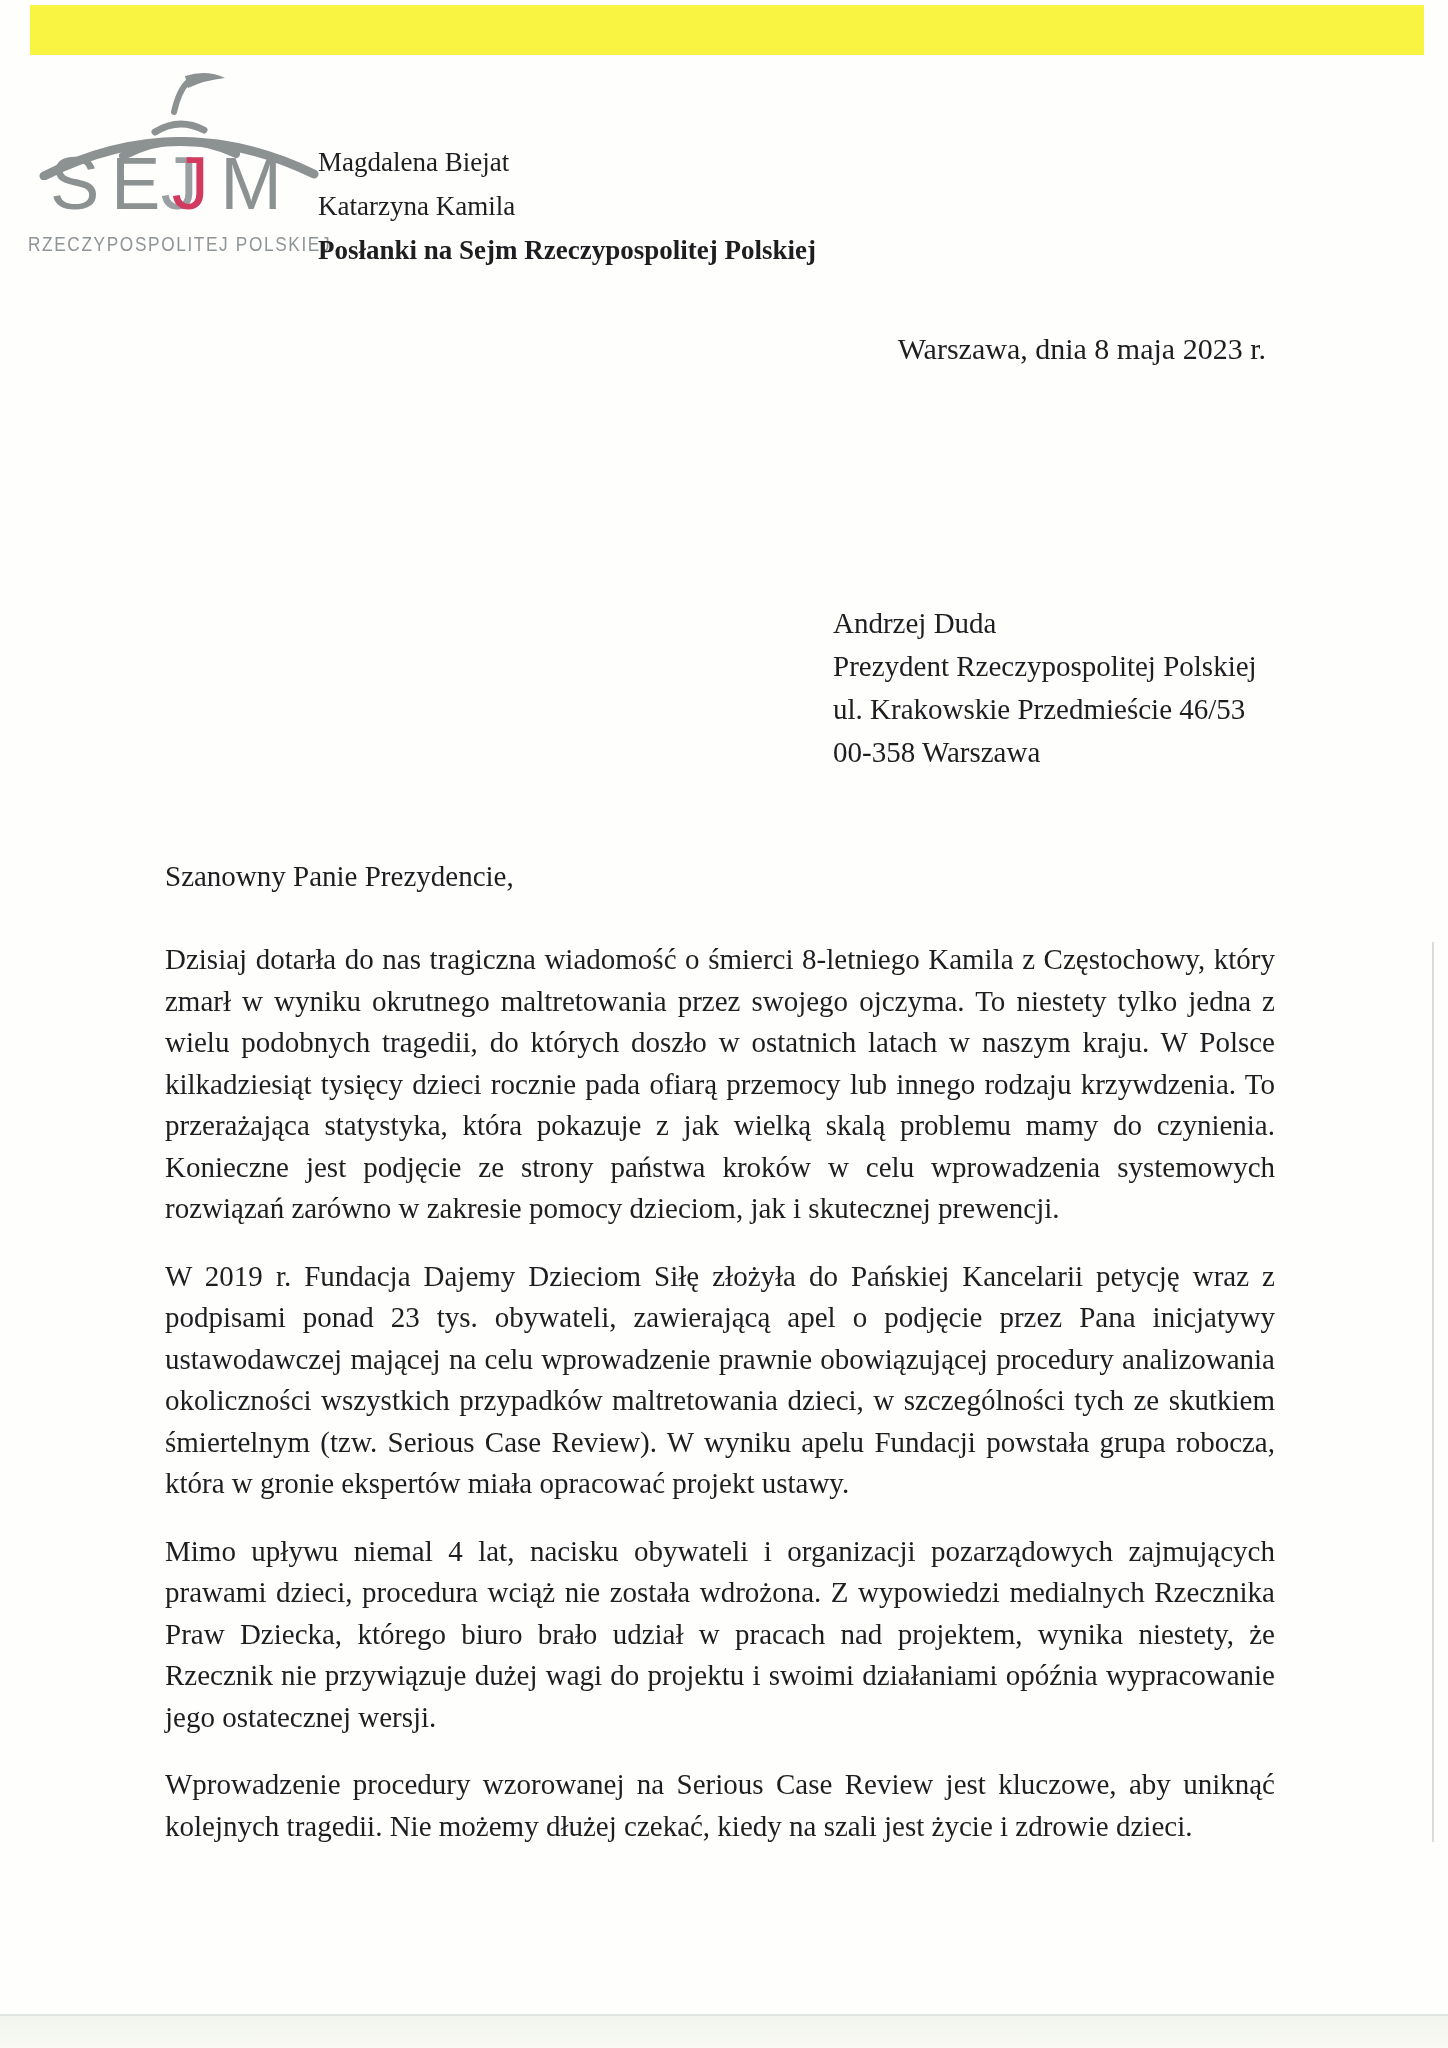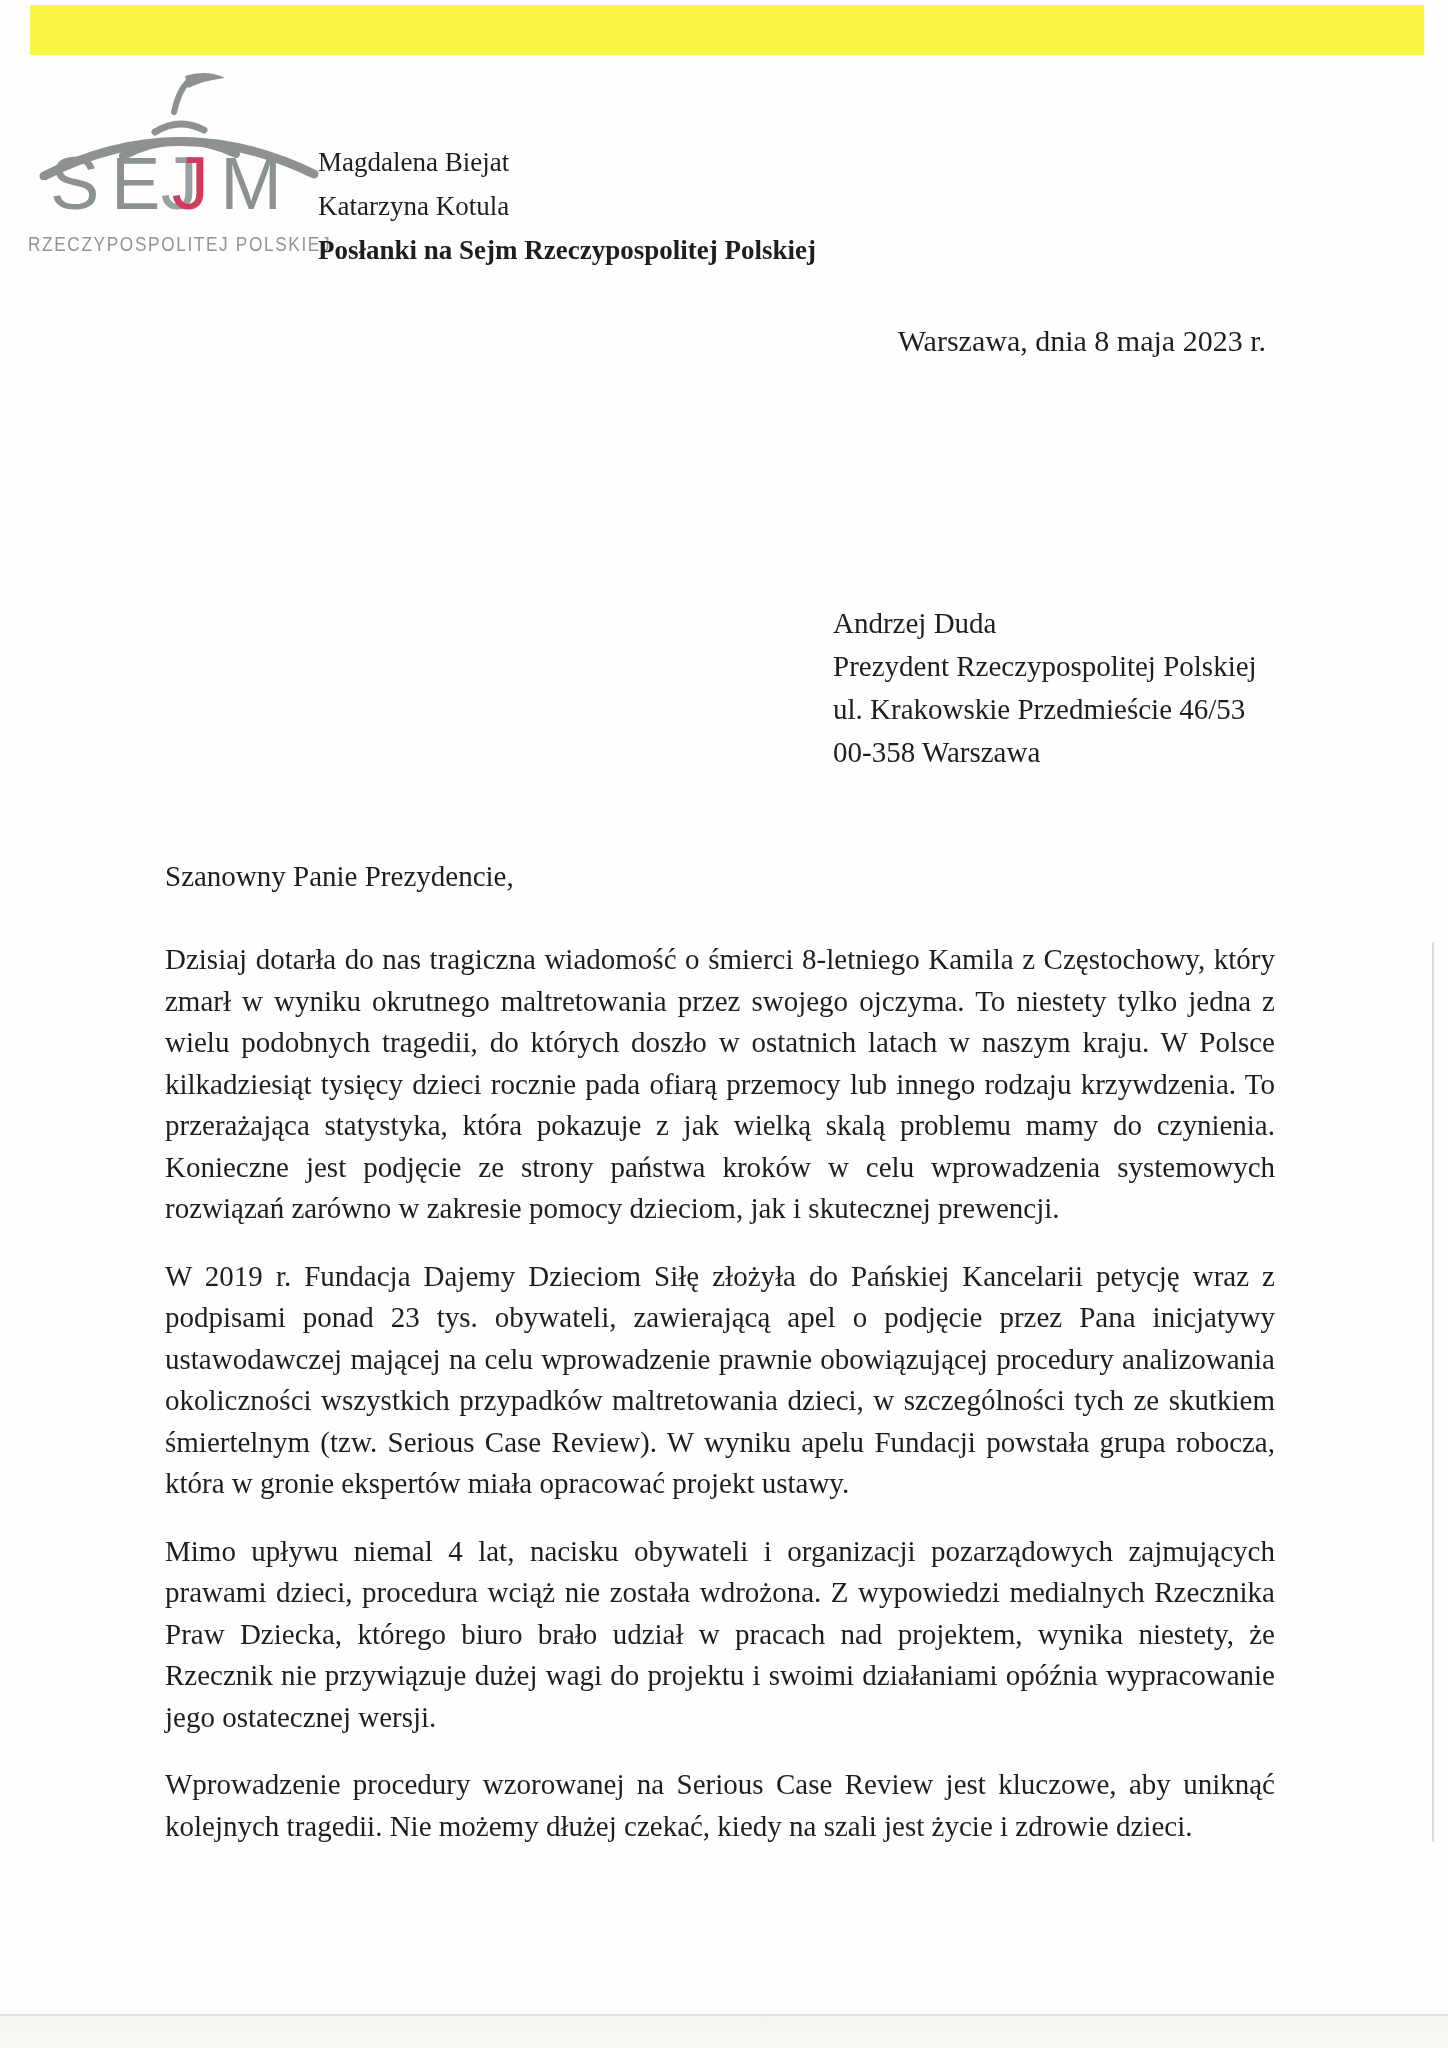--- a/index.html
+++ b/index.html
@@ -52,21 +52,21 @@
     font-size:21px;letter-spacing:2px;font-weight:400;
     color:#8f9496;white-space:nowrap;
     transform:scaleX(.82);transform-origin:left center;
   }
   
   .senders{position:absolute;left:318px;top:140px;line-height:44px;font-size:27px;}
   .sender-name{font-weight:normal;}
   .sender-role{font-weight:bold;}
   
   .date-line{
-    position:absolute;left:700px;top:324px;width:566px;
+    position:absolute;left:700px;top:332px;width:566px;
     text-align:right;font-size:30px;
   }
   
   .recipient{position:absolute;left:833px;top:566px;font-size:29px;line-height:43px;margin-top:36px;}
   
   .letter-body{position:absolute;left:165px;top:860px;width:1110px;font-size:29px;}
   .salutation{margin:0 0 46px 0;}
   .letter-body p{
     margin:0 0 26px 0;
     line-height:41.5px;
@@ -100,21 +100,21 @@
         <span class="j-ghost">J</span>
         <span class="j-main" style="color: rgb(210, 58, 95);">J</span>
       </span>
       <span class="lt" style="color: rgb(140, 145, 146);">M</span>
     </div>
     <div class="logo-caption">RZECZYPOSPOLITEJ POLSKIEJ</div>
   </div>
 
   <div class="senders">
     <div class="sender-name">Magdalena Biejat</div>
-    <div class="sender-name">Katarzyna Kotula</div>
+    <div class="sender-name">Katarzyna Kamila</div>
     <div class="sender-role">Posłanki na Sejm Rzeczypospolitej Polskiej</div>
   </div>
 
   <div class="date-line">Warszawa, dnia 8 maja 2023 r.</div>
 
   <div class="recipient">
     <div>Andrzej Duda</div>
     <div>Prezydent Rzeczypospolitej Polskiej</div>
     <div>ul. Krakowskie Przedmieście 46/53</div>
     <div>00-358 Warszawa</div>

